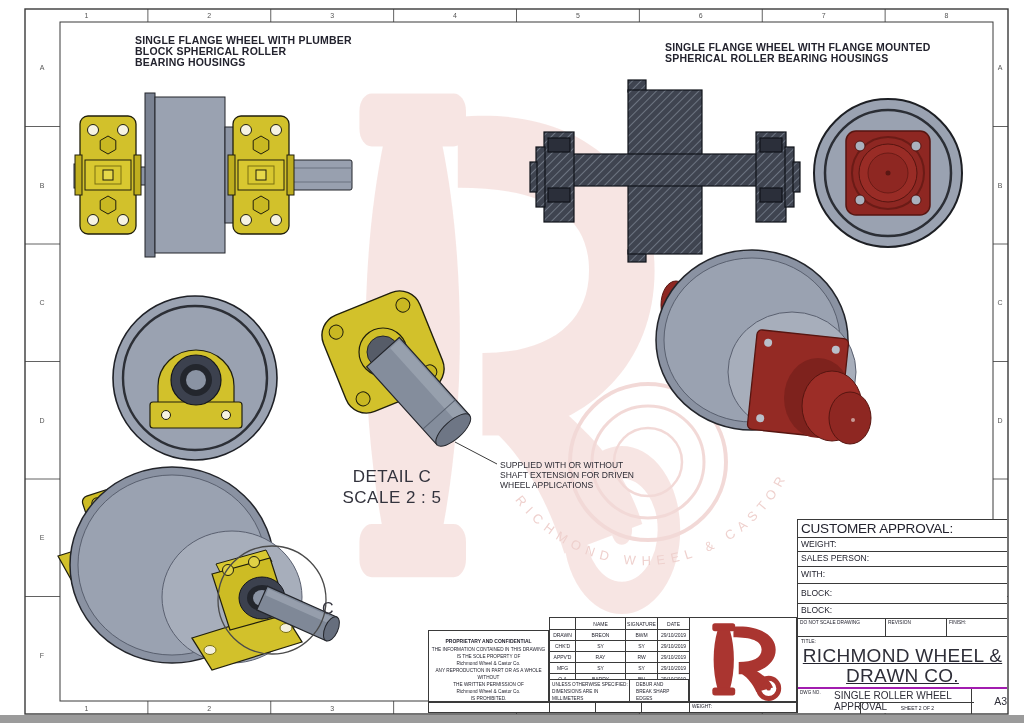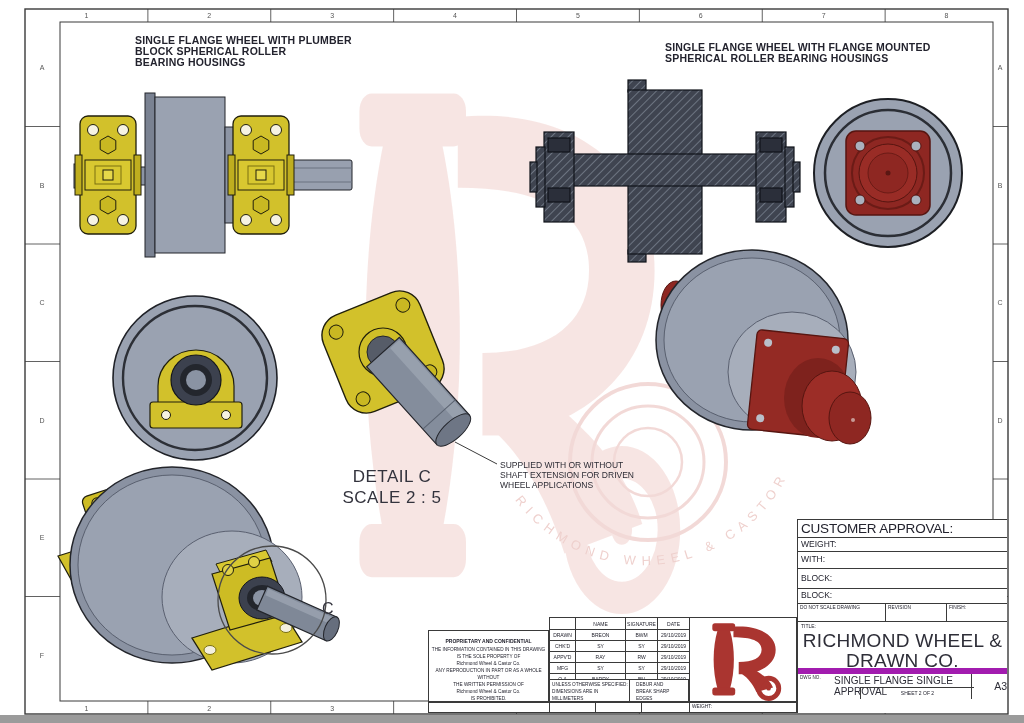--- a/index.html
+++ b/index.html
@@ -28,21 +28,21 @@
         padding:2px 0 0 6px;line-height:1.45;}
   .logobox{left:689px;top:617px;width:108px;height:85px;border:1px solid #3a3a3a;}
   .strip{left:428px;top:702px;width:369px;height:11px;border:1px solid #3a3a3a;display:flex;}
   .strip>div{border-right:1px solid #3a3a3a;box-sizing:border-box;font-size:4.8px;padding:1px 0 0 2px;}
   .tb{left:797px;top:519px;width:210px;height:194px;border-left:1px solid #3a3a3a;border-top:1px solid #3a3a3a;}
   .tb .row{position:relative;border-bottom:1px solid #3a3a3a;box-sizing:border-box;padding-left:3px;}
   .tb .r-cap{height:18px;font-size:13.5px;letter-spacing:-.2px;line-height:17px;}
   .tb .r-f8{font-size:8.5px;line-height:13px;}
   .tb .ctrl{display:flex;height:18px;border-bottom:1px solid #3a3a3a;box-sizing:border-box;}
   .tb .ctrl>div{border-right:1px solid #3a3a3a;box-sizing:border-box;font-size:4.8px;padding:1px 0 0 2px;}
-  .tb .titlearea{height:52px;border-bottom:6px solid #a21caf;box-sizing:border-box;position:relative;}
+  .tb .titlearea{height:52px;border-bottom:2px solid #a21caf;box-sizing:border-box;position:relative;text-decoration:underline;}
   .tb .titlelab{position:absolute;left:3px;top:1px;font-size:5px;}
   .tb .coname{text-align:center;font-size:19px;line-height:20px;padding-top:9px;color:#2e2e38;letter-spacing:.3px;}
   .tb .dwg{display:flex;height:25px;position:relative;}
   .tb .dwg .lab{width:24px;font-size:4.6px;padding:1px 0 0 2px;box-sizing:border-box;}
   .tb .dwg .nm{flex:1;font-size:10px;line-height:10.5px;padding:2px 0 0 12px;box-sizing:border-box;color:#2e2e38;}
   .tb .dwg .a3{width:36px;border-left:1px solid #3a3a3a;box-sizing:border-box;text-align:right;
        font-size:10.5px;line-height:24px;color:#2e2e38;}
   .tb .sheet{position:absolute;left:62px;top:13px;width:114px;height:12px;border-top:1px solid #3a3a3a;
        border-left:1px solid #3a3a3a;box-sizing:border-box;text-align:center;font-size:5px;line-height:11px;}
   .shadow{left:0;top:715px;width:1024px;height:8px;background:#9b9b9b;}
@@ -374,39 +374,40 @@
   <div style="width:121px"></div>
   <div style="width:46px"></div>
   <div style="width:46px"></div>
   <div style="width:48px"></div>
   <div style="flex:1;border-right:none">WEIGHT:</div>
 </div>
 
 <div class="abs blk tb">
   <div class="row r-cap">CUSTOMER APPROVAL:</div>
   <div class="row r-f8" style="height:14px;line-height:12px">WEIGHT:</div>
+  <div class="row r-f8" style="height:15px">SALES PERSON:</div>
   <div class="row r-f8" style="height:17px;line-height:14px">WITH:</div>
   <div class="row r-f8" style="height:20px;line-height:18px">BLOCK:</div>
   <div class="row r-f8" style="height:15px">BLOCK:</div>
   <div class="ctrl">
     <div style="width:88px">DO NOT SCALE DRAWING</div>
     <div style="width:61px">REVISION</div>
     <div style="flex:1;border-right:none">FINISH:</div>
   </div>
   <div class="titlearea">
     <div class="titlelab">TITLE:</div>
     <div class="coname">
       <div>RICHMOND WHEEL &amp;</div>
       <div>DRAWN CO.</div>
     </div>
   </div>
   <div class="dwg">
     <div class="lab">DWG NO.</div>
     <div class="nm">
-      <div>SINGLE FLANGE SINGLE</div>
+      <div>SINGLE ROLLER WHEEL</div>
       <div>APPROVAL</div>
     </div>
     <div class="a3">A3</div>
     <div class="sheet">SHEET 2 OF 2</div>
   </div>
 </div>
 
 <div class="abs shadow"></div>
 </div>
 

